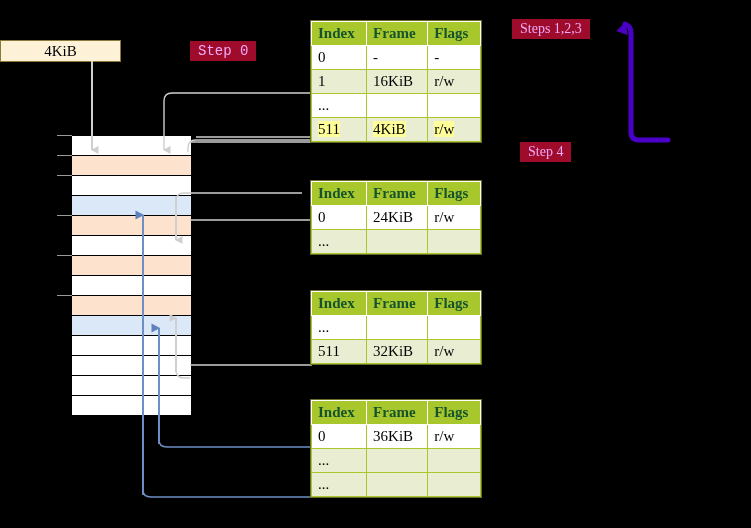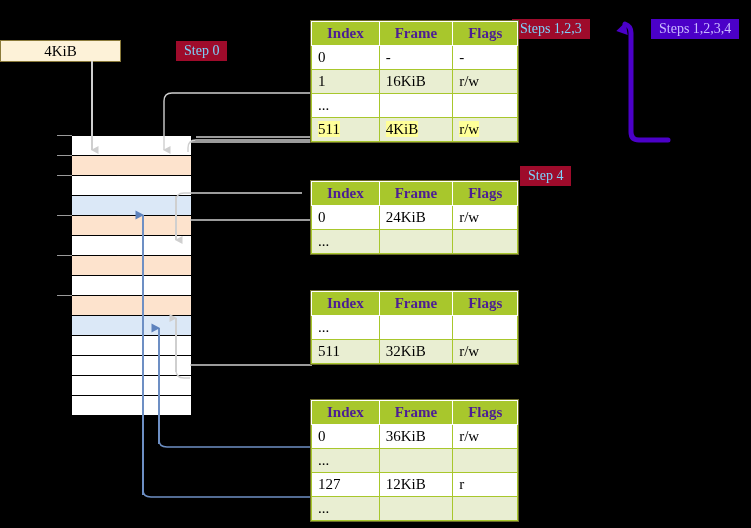--- a/index.html
+++ b/index.html
@@ -4,34 +4,34 @@
 <style>
   html,body{margin:0;padding:0;background:#000;}
   body{width:751px;height:528px;position:relative;overflow:hidden;
        font-family:"Liberation Serif", serif;}
   .stage{position:absolute;left:0;top:0;width:751px;height:528px;}
 
   
   .ptable{position:absolute;border:1px solid #6b6b2a;border-collapse:collapse;
           background:#fff;}
   .ptable table{border-collapse:collapse;width:170px;}
-  .ptable th{background:#a8c72c;color:#4c1d95;font-weight:bold;font-size:15px;
-             text-align:left;padding:3px 15px;border:1px solid #ffffff;
+  .ptable th{background:#a8c72c;color:#14532d;font-weight:bold;font-size:15px;
+             text-align:left;padding:3px 6px;border:1px solid #ffffff;
              font-family:"Liberation Serif", serif;}
   .ptable td{font-size:15px;color:#000;padding:2px 6px;border:1px solid #a8c72c;
              height:19px;font-family:"Liberation Serif", serif;}
   .ptable tr.alt td{background:#e9eed2;}
   .ptable tr.plain td{background:#ffffff;}
   .ptable td.hl span{background:#ffff99;}
   .c-idx{width:55px;}
   .c-frm{width:62px;margin-left:30px;}
   .c-flg{width:53px;margin-left:38px;}
 
   
-  .chip{position:absolute;font-size:14px;padding:2px 8px;color:#7dd3fc;
+  .chip{position:absolute;font-size:14px;padding:2px 8px;color:#f0abfc;
         font-family:"Liberation Serif", serif;white-space:nowrap;}
   .chip.red{background:#9e0b2b;}
   .chip.blue{background:#4b00c8;color:#c9b9ff;}
 
   
   .kbox{position:absolute;background:#fdf2d8;border:1px solid #8a7a3a;
         font-size:15px;color:#000;text-align:center;
         font-family:"Liberation Serif", serif;}
 
   
@@ -49,30 +49,27 @@
 </style>
 </head>
 <body>
 
 <div class="stage">
 
   <div class="kbox" style="left:0px;top:40px;width:119px;height:20px;line-height:20px;">
     <span>4KiB</span>
   </div>
 
-  <div class="chip red" style="left:176px;top:41px;">
+  <div class="chip red" style="left:190px;top:41px;font-family:Liberation Mono, monospace;">
     <span>Step 0</span>
   </div>
   <div class="chip red" style="left:512px;top:19px;">
     <span>Steps 1,2,3</span>
   </div>
-  <div class="chip blue" style="left:651px;top:19px;">
-    <span>Steps 1,2,3,4</span>
-  </div>
-  <div class="chip red" style="left:520px;top:166px;">
+  <div class="chip red" style="left:520px;top:142px;">
     <span>Step 4</span>
   </div>
 
   <div class="grid" id="memgrid">
       <div class="grow w" style="top: 0px;"></div>
       <div class="grow o" style="top: 20px;"></div>
       <div class="grow w" style="top: 40px;"></div>
       <div class="grow b" style="top: 60px;"></div>
       <div class="grow o" style="top: 80px;"></div>
       <div class="grow w" style="top: 100px;"></div>
@@ -231,25 +228,20 @@
           <tr class="plain">
             <td class="c-idx"><span>0</span></td>
             <td class="c-frm"><span>36KiB</span></td>
             <td class="c-flg"><span>r/w</span></td>
           </tr>
           <tr class="alt">
             <td class="c-idx"><span>...</span></td>
             <td class="c-frm"><span></span></td>
             <td class="c-flg"><span></span></td>
           </tr>
-          <tr class="plain">
-            <td class="c-idx"><span>127</span></td>
-            <td class="c-frm"><span>12KiB</span></td>
-            <td class="c-flg"><span>r</span></td>
-          </tr>
           <tr class="alt">
             <td class="c-idx"><span>...</span></td>
             <td class="c-frm"><span></span></td>
             <td class="c-flg"><span></span></td>
           </tr>
         </tbody>
     </table>
   </div>
 
 </div>

